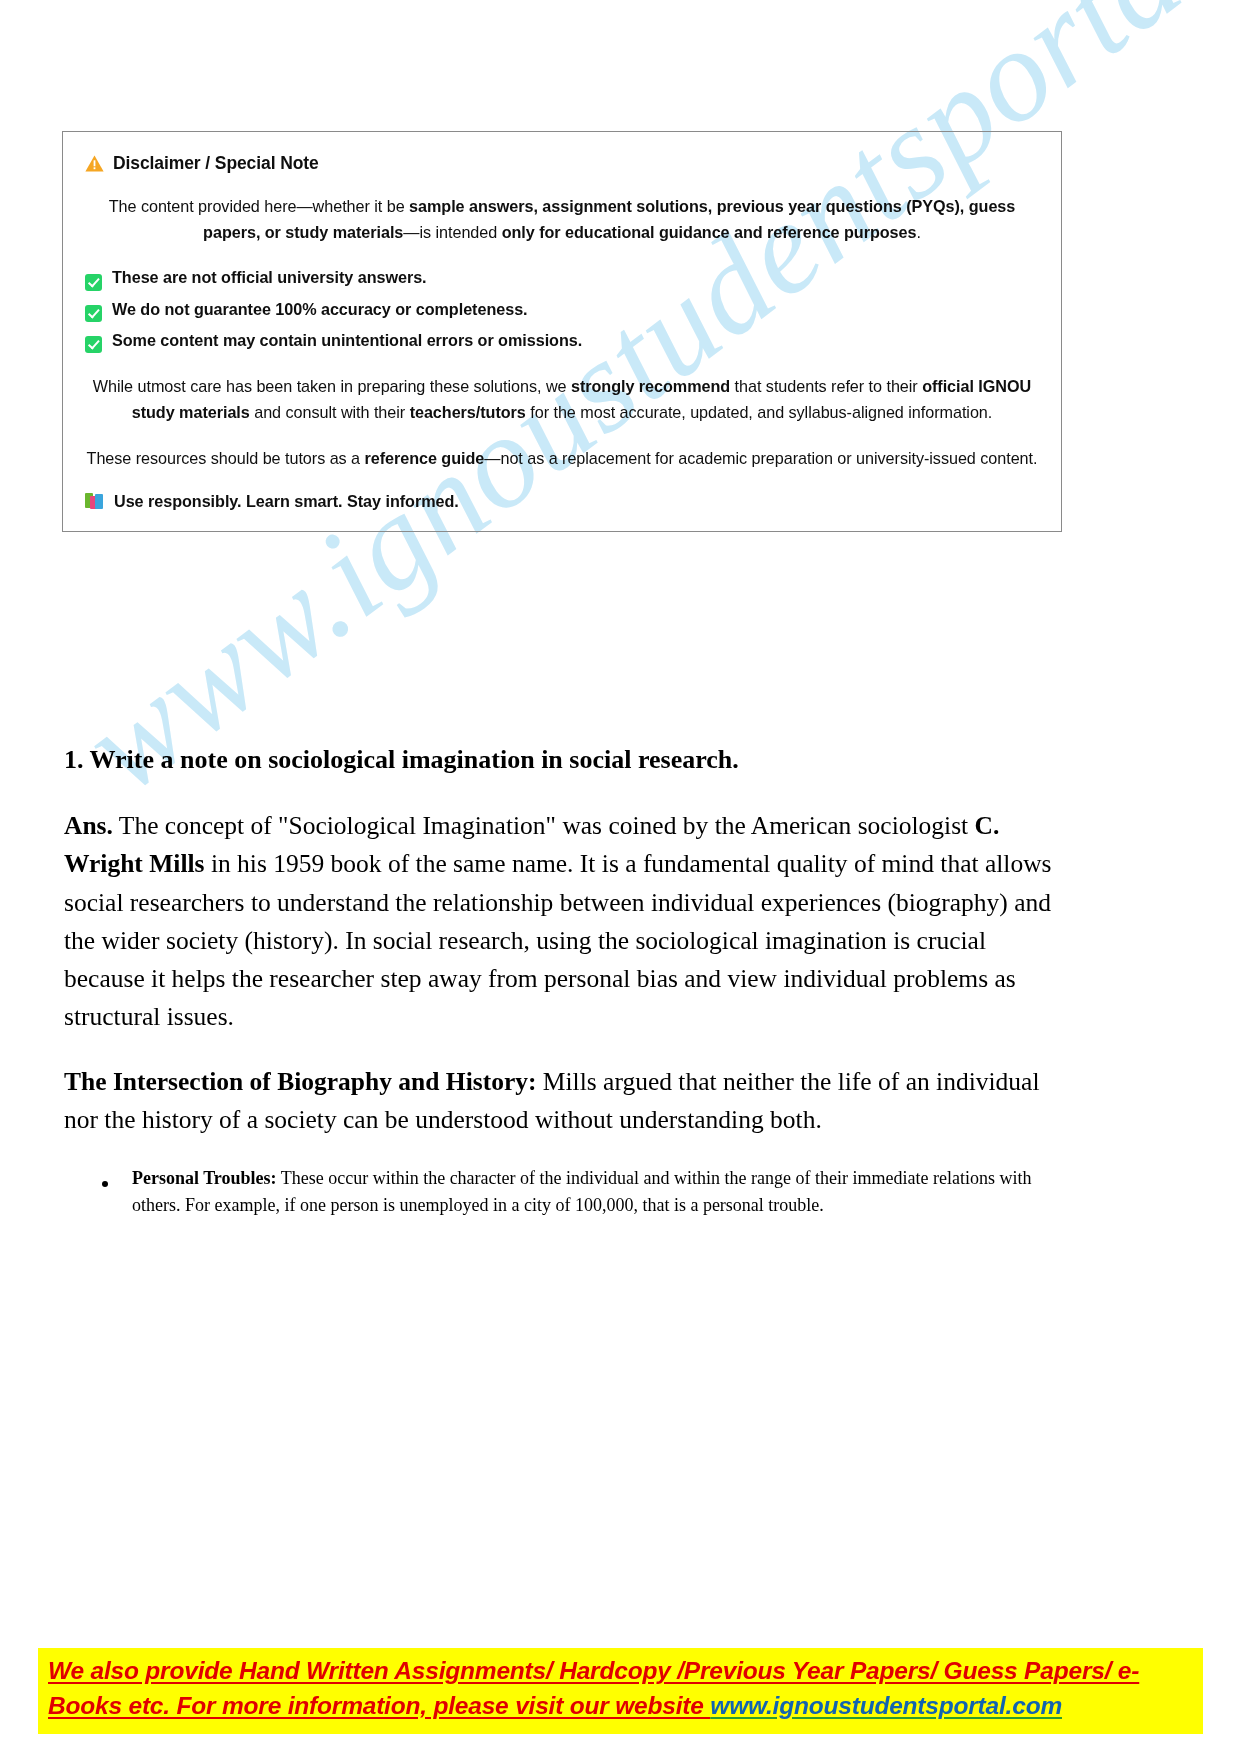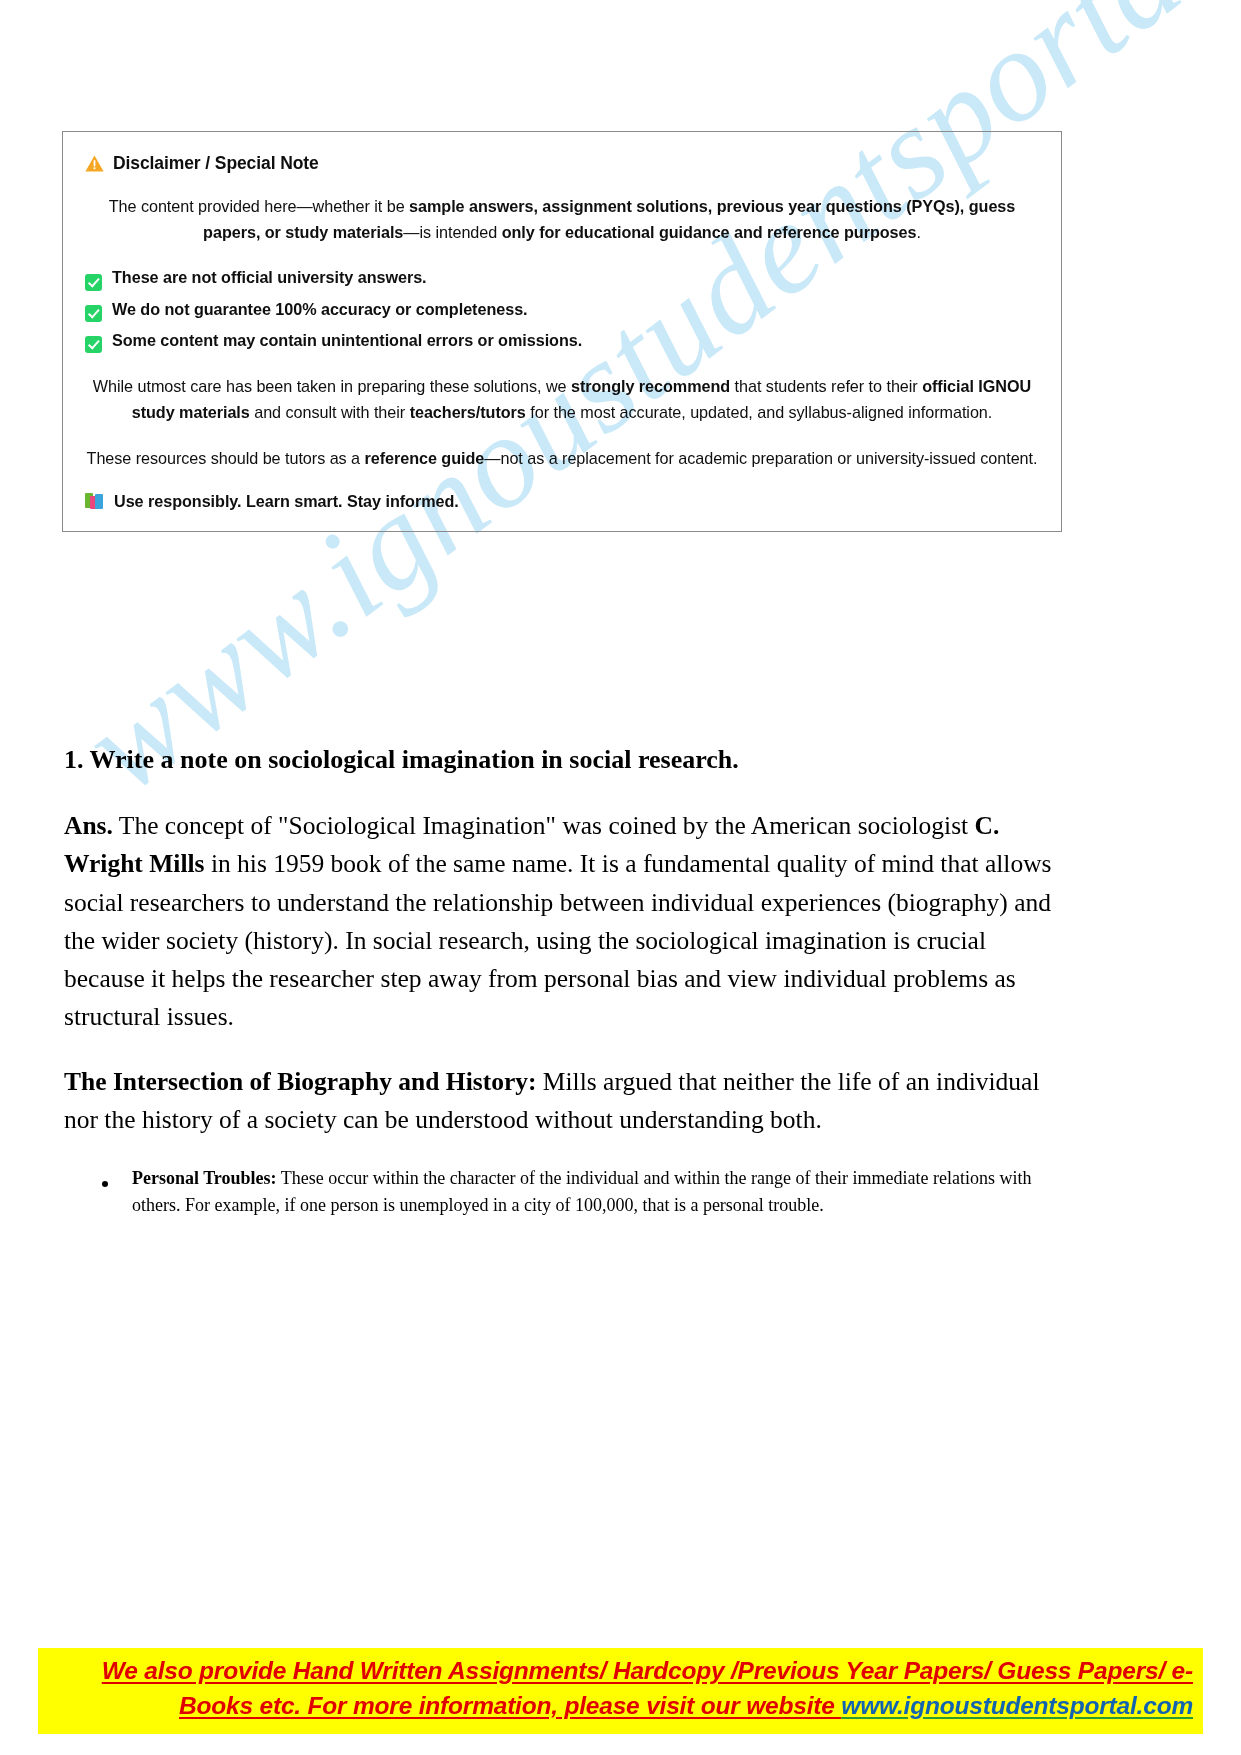--- a/index.html
+++ b/index.html
@@ -198,21 +198,21 @@
 
   
   #footer-banner {
     position: absolute;
     left: 38px;
     top: 1648px;
     width: 1165px;
     background: #ffff00;
     padding: 6px 10px 10px 10px;
     box-sizing: border-box;
-    text-align: right;
+    text-align: left;
     font-family: "Liberation Sans", sans-serif;
     z-index: 12;
   }
   #footer-banner .fline {
     font-size: 24.5px;
     font-style: italic;
     font-weight: bold;
     color: #e00000;
     line-height: 1.42;
     letter-spacing: -0.2px;

